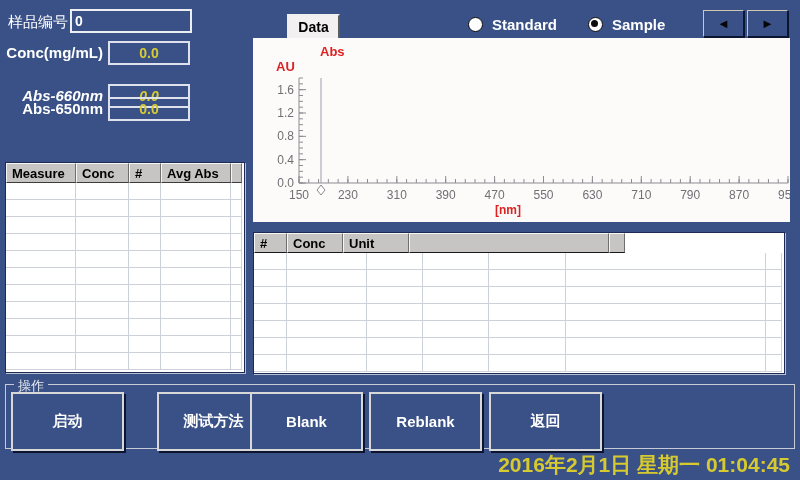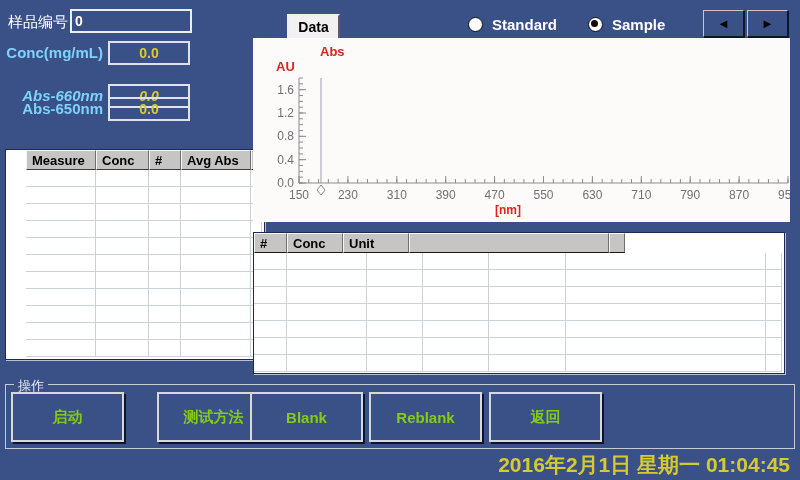--- a/index.html
+++ b/index.html
@@ -5,21 +5,21 @@
   html,body{margin:0;padding:0;background:#3a5187;}
   .screen{position:relative;width:800px;height:480px;background:#3a5187;overflow:hidden;
           font-family:"Liberation Sans","DejaVu Sans",sans-serif;}
   
   .sample-label{position:absolute;left:8px;top:13px;color:#ffffff;font-size:15px;font-weight:normal;}
   .sample-input{position:absolute;left:70px;top:9px;width:112px;height:20px;background:#3a5187;
                 border:2px solid #eceef2;color:#ffffff;font-size:14px;font-weight:bold;
                 font-family:inherit;padding:0 3px;outline:none;}
   .readout-row{position:absolute;left:0;width:192px;height:24px;}
   .readout-label{position:absolute;left:0;top:3px;width:103px;text-align:right;
-                 color:#7dd3fc;font-size:15px;font-weight:bold;white-space:nowrap;}
+                 color:#ffffff;font-size:15px;font-weight:bold;white-space:nowrap;}
   .readout-value{position:absolute;left:108px;top:0;width:78px;height:20px;border:2px solid #dfe2ec;
                  color:#d8cc31;font-size:14px;font-weight:bold;text-align:center;line-height:20px;}
   
   .dtable{position:absolute;background:#ffffff;border:1px solid #1f2a52;
           box-shadow:1px 1px 0 rgba(223,229,240,.75);}
   .trow{display:flex;}
   .th{background:#c7c4c4;border-top:1px solid #f6f6f6;border-left:1px solid #f6f6f6;
       border-right:1px solid #6e6e6e;border-bottom:1px solid #3c3c3c;color:#000;
       font-size:13px;font-weight:bold;height:20px;line-height:19px;padding-left:5px;
       box-sizing:border-box;white-space:nowrap;overflow:hidden;}
@@ -41,22 +41,22 @@
              border-right-color:#0c1631;border-bottom-color:#0c1631;box-shadow:1px 1px 0 #0c1631;
              margin-right:3px;font-size:13px;line-height:24px;text-align:center;padding:0;cursor:default;}
   .arrow-glyph{color:#060606;font-size:13px;}
   
   .chart-panel{position:absolute;left:253px;top:38px;width:537px;height:184px;background:#fdfafa;}
   .chart-panel svg text{font-family:"Liberation Sans","DejaVu Sans",sans-serif;}
   
   .op-group{position:absolute;left:5px;top:384px;width:788px;height:63px;border:1px solid #c6cbd6;}
   .op-label{position:absolute;left:8px;top:-8px;background:#3a5187;padding:0 4px;
             color:#e9ebf0;font-size:13px;}
-  .op-btn{position:absolute;top:7px;width:113px;height:50px;background:#3a5187;
-          border:2px solid #d8d8d8;box-shadow:2px 2px 0 #0b1530;color:#84cc16;
+  .op-btn{position:absolute;top:7px;width:113px;height:59px;background:#3a5187;
+          border:2px solid #d8d8d8;box-shadow:2px 2px 0 #0b1530;color:#ffffff;
           font-size:15px;font-weight:bold;font-family:inherit;cursor:default;}
   .datetime{position:absolute;right:10px;top:451px;color:#d6ca2e;font-size:21px;
             font-weight:bold;white-space:nowrap;}
 </style>
 </head>
 <body>
 
 <div class="screen">
 
   <span class="sample-label">样品编号</span>
@@ -70,21 +70,21 @@
       <div class="readout-row" style="top: 84px; font-style: italic;">
         <span class="readout-label">Abs-660nm</span>
         <div class="readout-value">0.0</div>
       </div>
       <div class="readout-row" style="top: 97px;">
         <span class="readout-label">Abs-650nm</span>
         <div class="readout-value">0.0</div>
       </div>
     </div>
 
-  <div id="left-table" class="dtable" style="left:5px;top:149px;width:238px;height:209px;padding-left:20px;">
+  <div id="left-table" class="dtable" style="left:5px;top:162px;width:238px;height:209px;">
       <div class="trow">
         <div class="th" style="width: 70px;">Measure</div>
         <div class="th" style="width: 53px;">Conc</div>
         <div class="th" style="width: 32px;">#</div>
         <div class="th" style="width: 70px;">Avg Abs</div>
         <div class="th" style="width: 11px;"></div>
       </div>
       <div class="trow">
         <div class="td" style="width: 70px;"></div>
         <div class="td" style="width: 53px;"></div>

